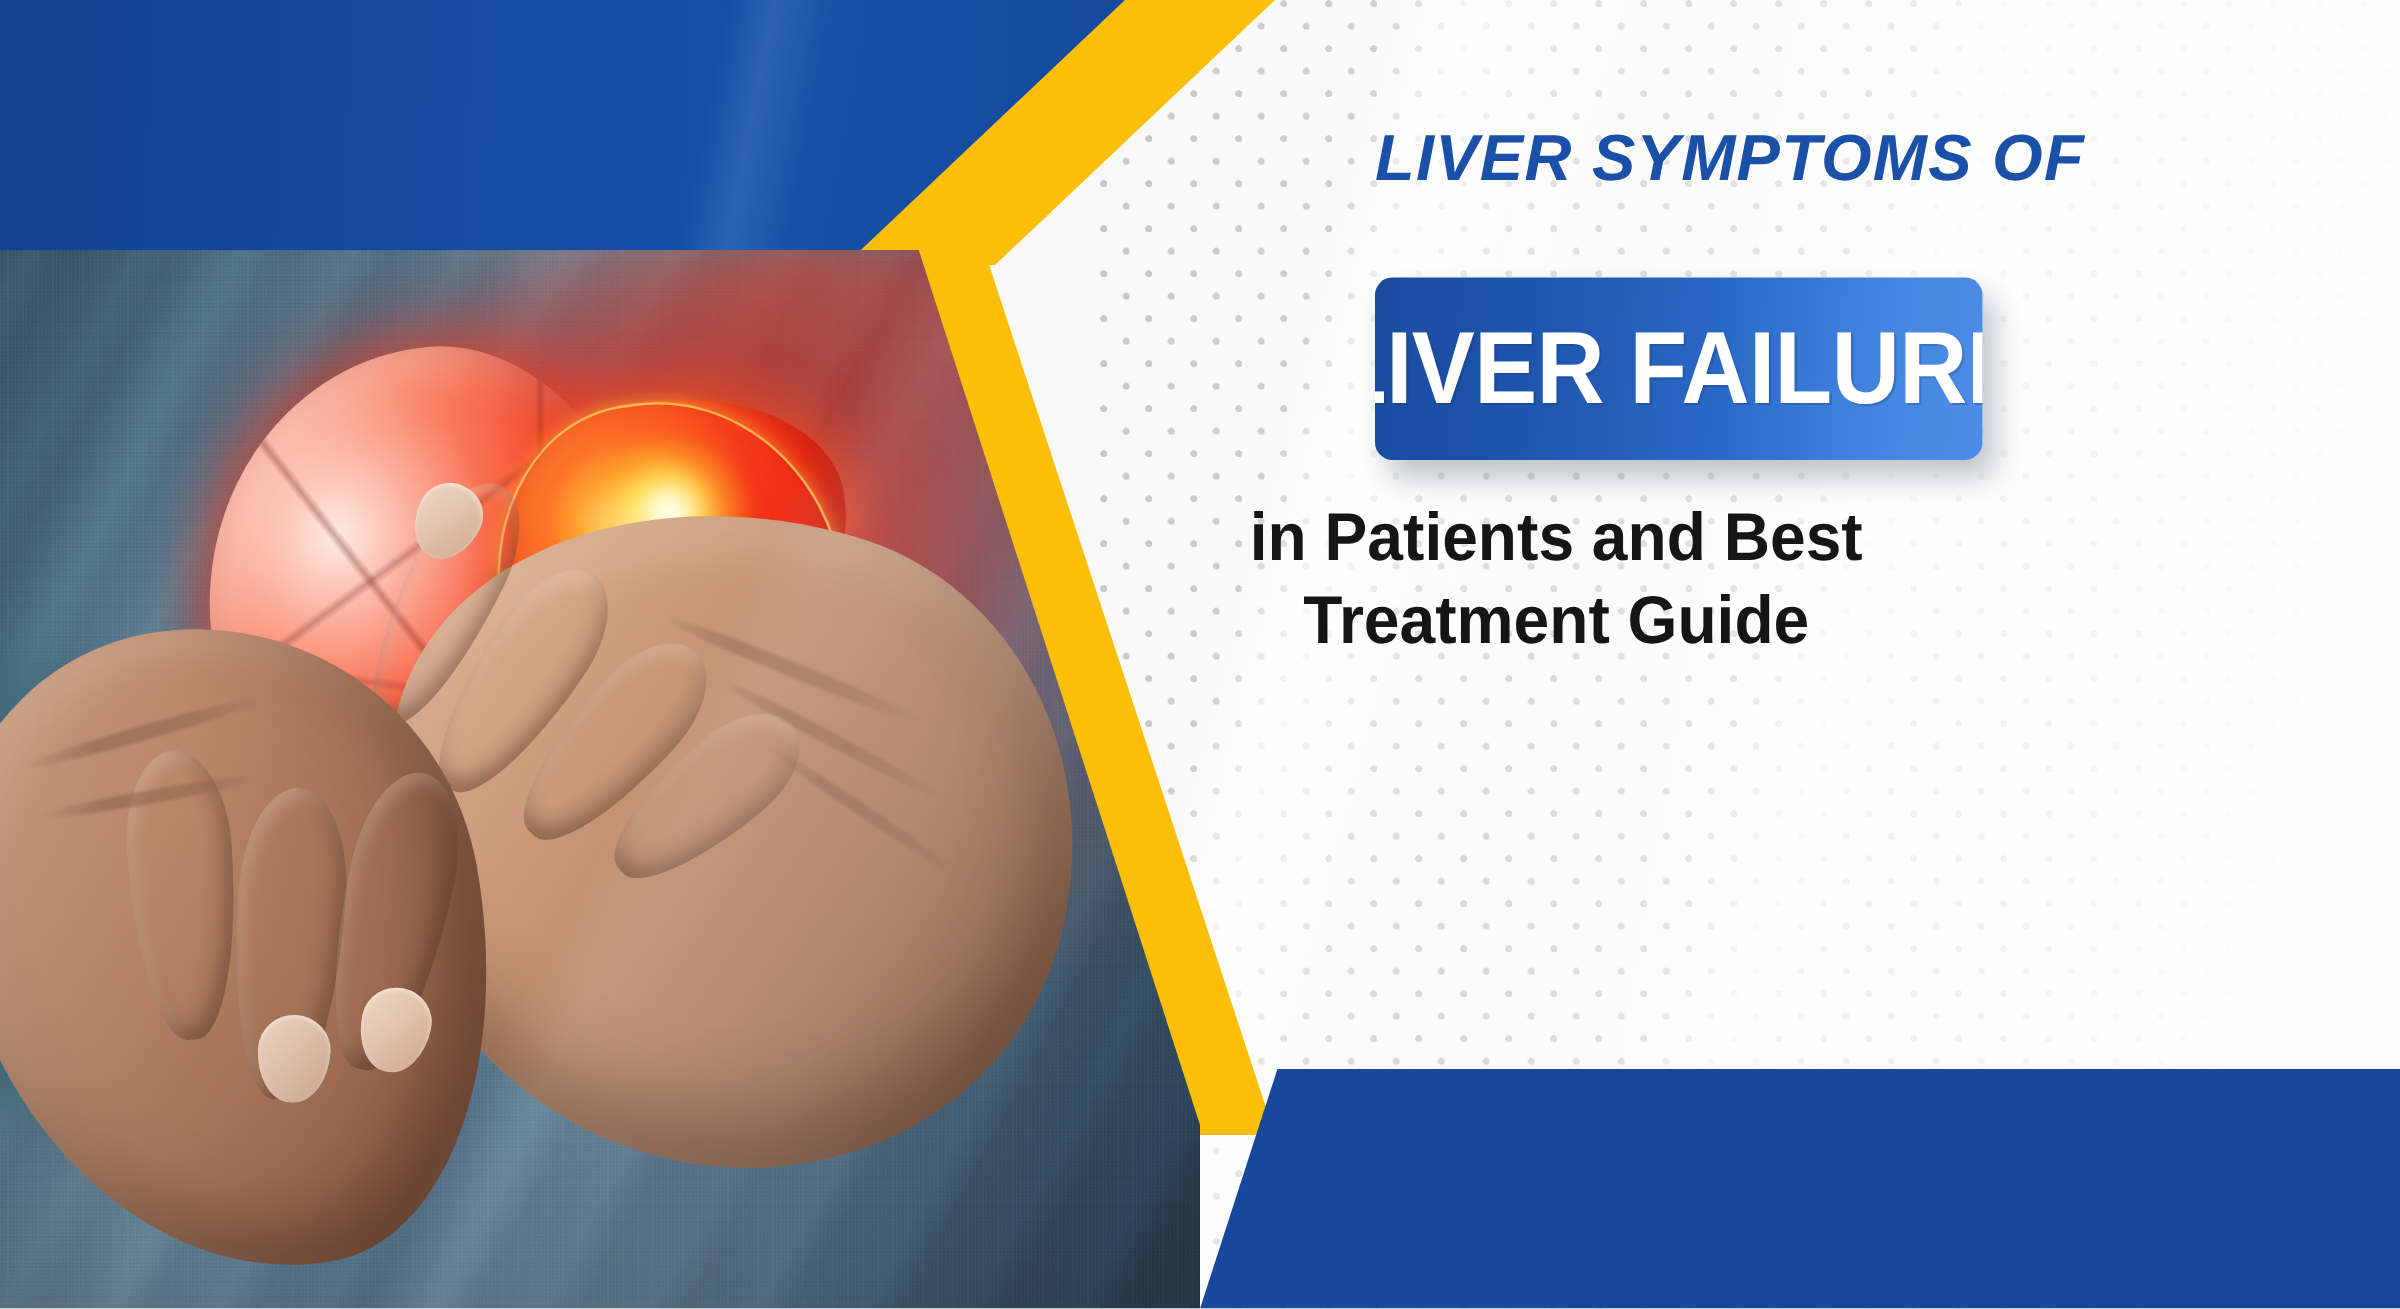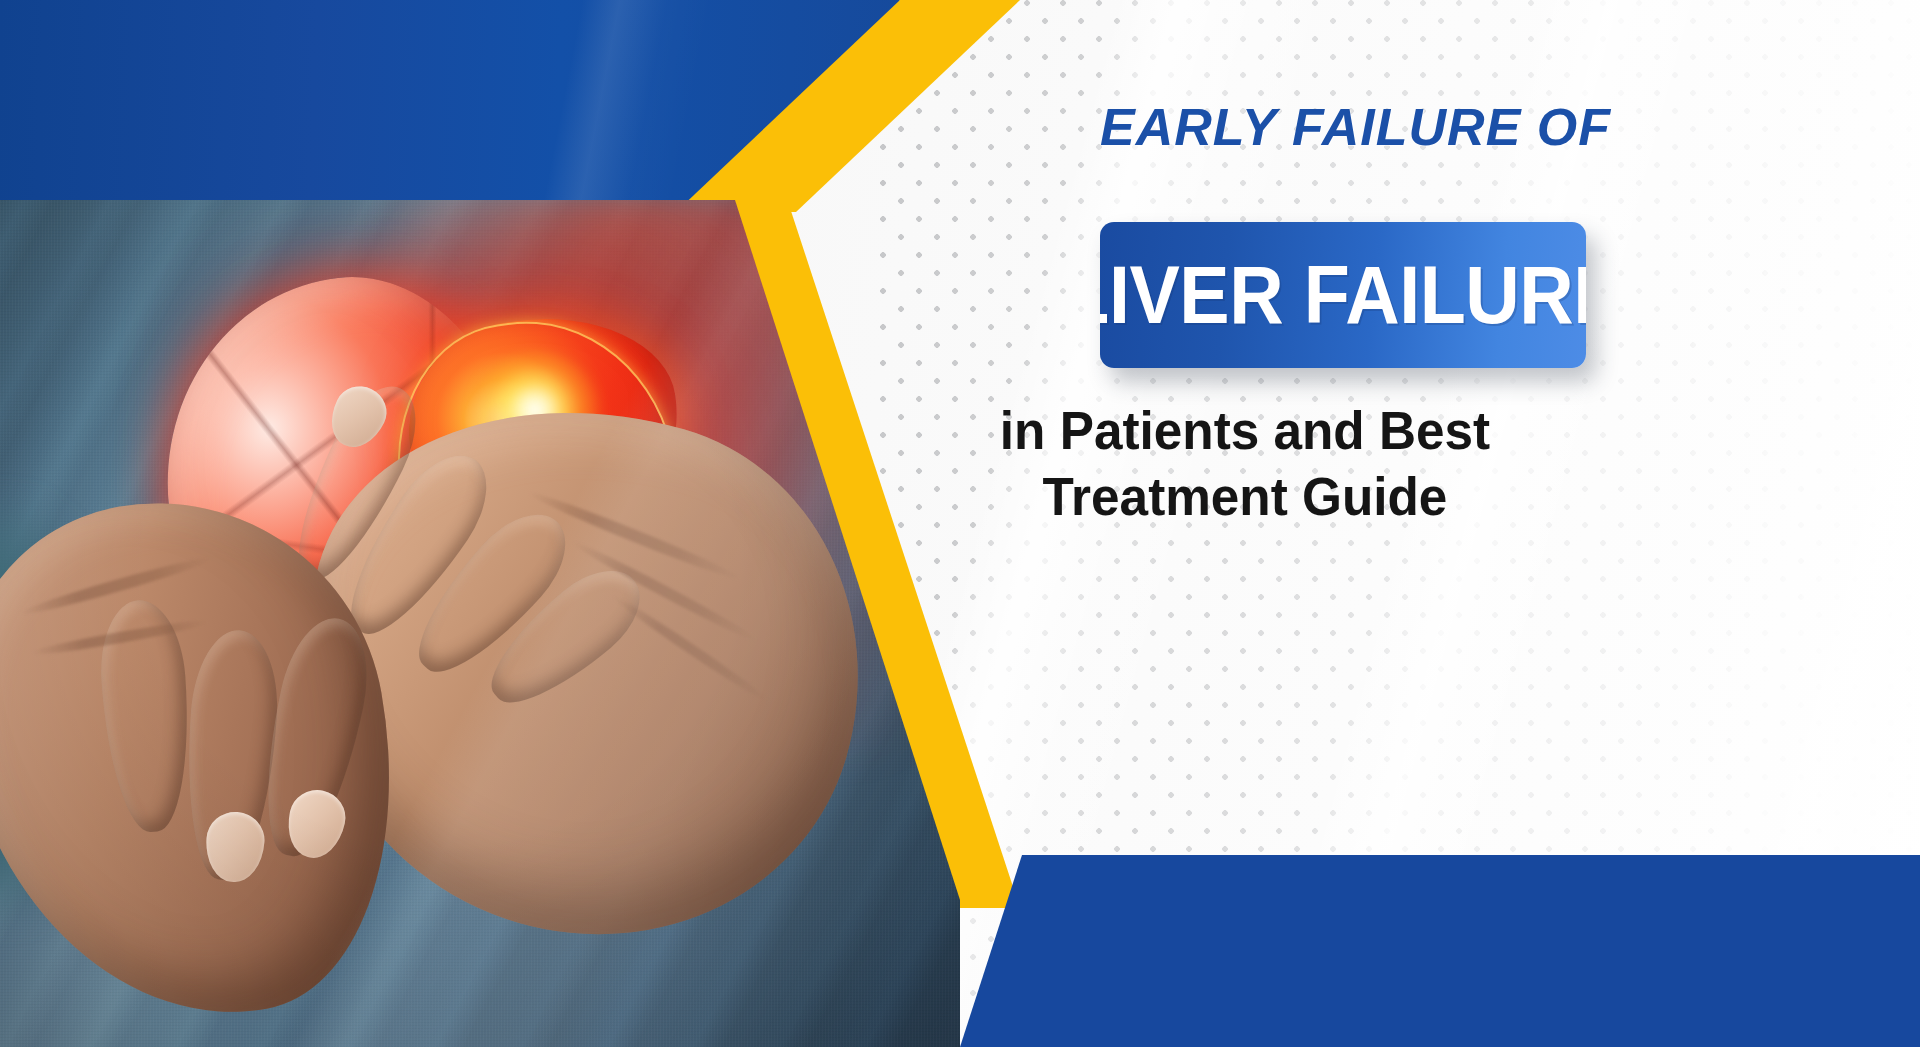--- a/index.html
+++ b/index.html
@@ -425,21 +425,21 @@
     <div class="nail" style="left:206px; top:612px; width:58px; height:70px; transform:rotate(4deg);"></div>
     <div class="finger" style="left:272px; top:416px; width:84px; height:242px; transform:rotate(12deg);"></div>
     <div class="nail" style="left:288px; top:590px; width:56px; height:68px; transform:rotate(12deg);"></div>
     <div class="vein" style="left:16px; top:380px; width:200px; height:12px; transform:rotate(-16deg);"></div>
     <div class="vein" style="left:30px; top:432px; width:180px; height:11px; transform:rotate(-10deg);"></div>
 
     <div class="photo-diag"></div>
     <div class="photo-vignette"></div>
   </div>
 
-  <div class="kicker">EARLY FAILURE OF</div>
+  <div class="kicker">LIVER SYMPTOMS OF</div>
 
   <div class="title-box">
     <span class="title-text">LIVER FAILURE</span>
   </div>
 
   <div class="subtitle">
     <div>in Patients and Best</div>
     <div>Treatment Guide</div>
   </div>
 

